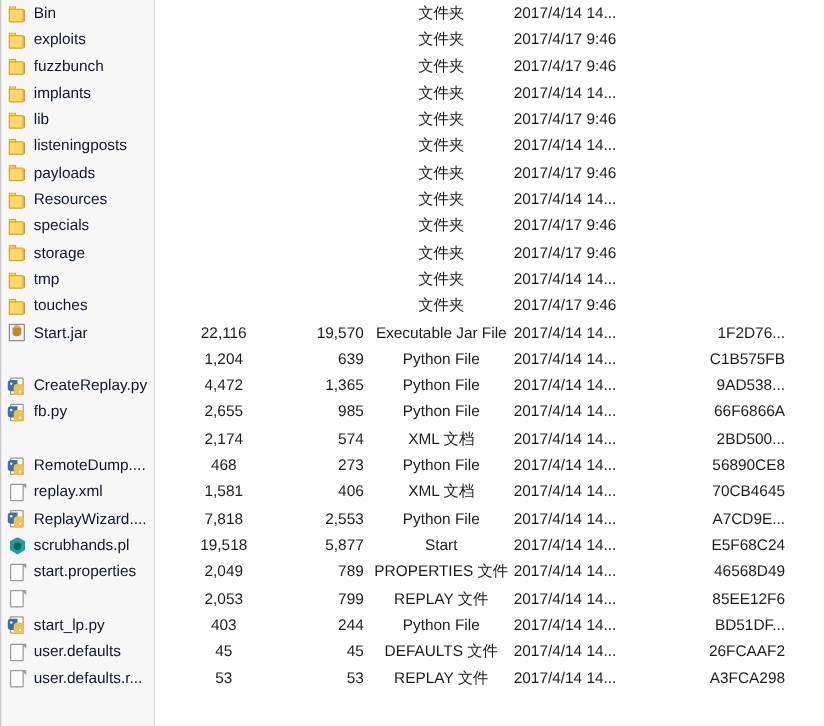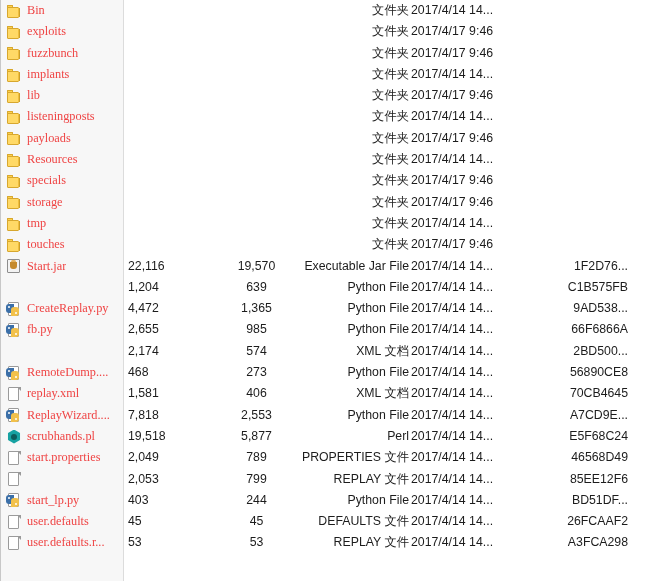--- a/index.html
+++ b/index.html
@@ -49,29 +49,28 @@
   .c-name {
     left: 6px;
     width: 118px;
     display: flex;
     align-items: center;
     gap: 5px;
   }
   .c-name .label {
     font-size: 12.3px;
     line-height: 21.3px;
-    color: #ef4444;
+    color: #0f172a;
     overflow: hidden;
     text-overflow: clip;
     white-space: nowrap;
-    font-family: Liberation Serif, serif;
-  }
-  .c-size   { left: 128px; width: 78px;  text-align: left; }
-  .c-size2  { left: 222px; width: 69px;  text-align: center; }
-  .c-type   { left: 297px; width: 112px; text-align: right; }
+  }
+  .c-size   { left: 140px; width: 78px;  text-align: center; }
+  .c-size2  { left: 222px; width: 69px;  text-align: right; }
+  .c-type   { left: 297px; width: 112px; text-align: center; }
   .c-date   { left: 411px; width: 94px;  text-align: left; }
   .c-crc    { left: 508px; width: 120px; text-align: right; }
 
   
   .icon {
     position: relative;
     width: 16px; height: 16px;
     flex: 0 0 16px;
     display: inline-block;
   }
@@ -475,21 +474,21 @@
       <div class="row">
         <div class="cell c-name">
           <span class="icon ic-pl">
             <span class="hex"></span>
             <span class="inner"></span>
           </span>
           <span class="label">scrubhands.pl</span>
         </div>
         <div class="cell c-size">19,518</div>
         <div class="cell c-size2">5,877</div>
-        <div class="cell c-type">Perl</div>
+        <div class="cell c-type">Start</div>
         <div class="cell c-date">2017/4/14 14...</div>
         <div class="cell c-crc">E5F68C24</div>
       </div>
       <div class="row">
         <div class="cell c-name">
           <span class="icon ic-doc">
             <span class="page"></span>
             <span class="fold"></span>
           </span>
           <span class="label">start.properties</span>

